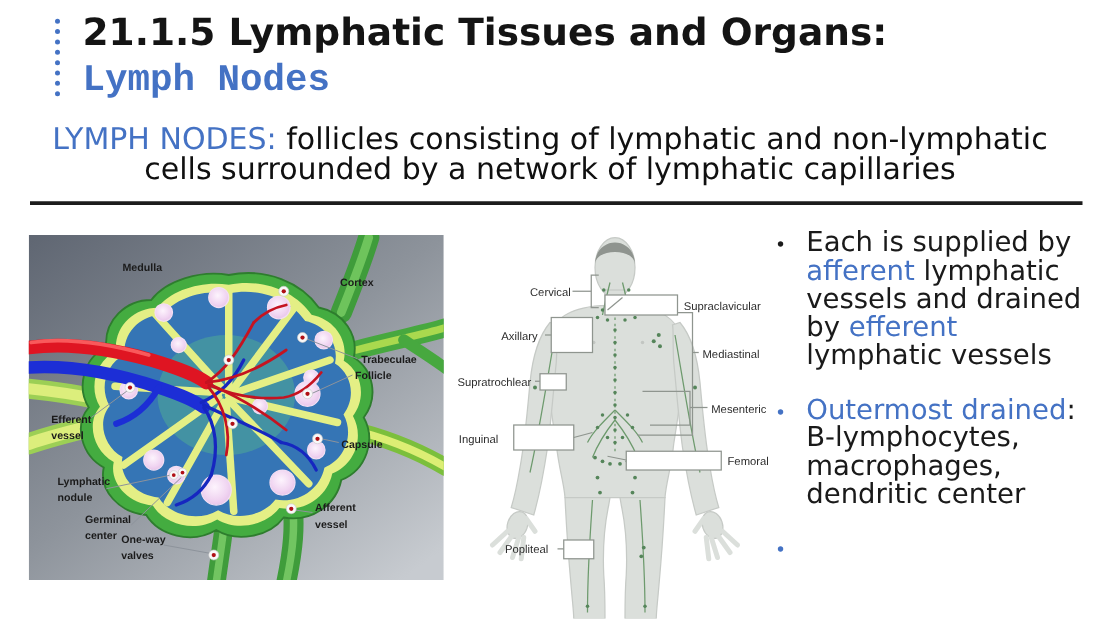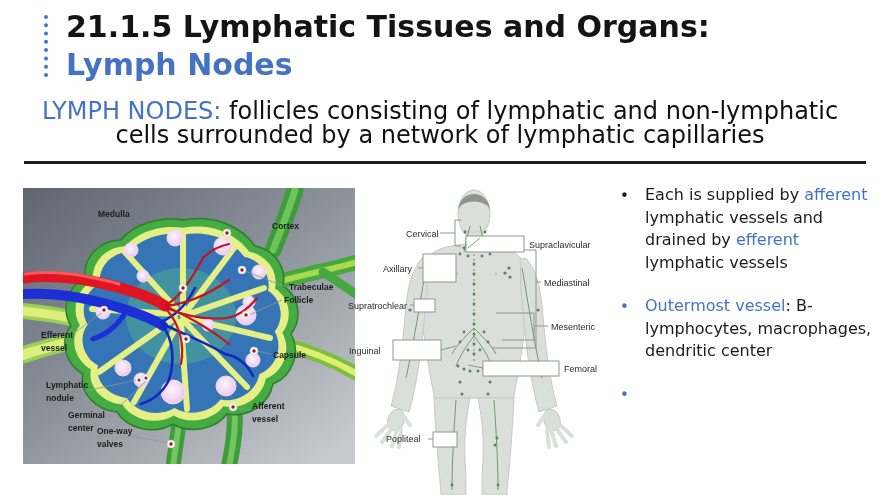--- a/index.html
+++ b/index.html
@@ -19,21 +19,21 @@
   
   .accent-dots{
     position:absolute;left:44px;top:15px;height:62px;width:0;
     border-left:4px dotted var(--blue);
   }
   .title{
     position:absolute;left:66px;top:8px;width:800px;
     font-weight:bold;font-size:30px;line-height:38px;letter-spacing:0px;
   }
   .title .l1{color:var(--ink);}
-  .title .l2{color:var(--blue);}
+  .title .l2{color:var(--blue);font-family:Liberation Mono, monospace;}
 
   .subtitle{
     position:absolute;left:30px;top:99px;width:820px;
     text-align:center;font-size:24px;line-height:24px;color:#101010;
   }
   .subtitle .lead{color:var(--blue);}
 
   .rule{
     position:absolute;left:24px;top:161px;width:842px;height:2.5px;
     background:#1c1c1c;
@@ -44,38 +44,38 @@
     position:absolute;left:23px;top:188px;width:332px;height:276px;
   }
   .node-fig svg{display:block;}
   .nodelabel{
     font-family:"Liberation Sans",sans-serif;
     font-size:8.5px;font-weight:bold;fill:#1b1b1b;
   }
 
   
   .body-fig{
-    position:absolute;left:344px;top:170px;width:262px;height:325px;
+    position:absolute;left:362px;top:170px;width:262px;height:325px;
   }
   .bodylabel{
     font-family:"Liberation Sans",sans-serif;
     font-size:9px;fill:#2b2b2b;
   }
 
   
   .bullets{position:absolute;left:620px;top:184px;width:258px;}
   .bullet-row{display:flex;align-items:flex-start;}
   .bullet-row + .bullet-row.b2{margin-top:21px;}
   .bullet-row + .bullet-row.b3{margin-top:20px;}
   .marker{
     width:25px;flex:0 0 25px;font-size:15px;line-height:22.5px;
     padding-top:1px;
   }
   .btext{
-    margin:0;width:232px;font-size:16px;line-height:22.5px;color:#1a1a1a;
+    margin:0;width:232px;font-size:22px;line-height:22.5px;color:#1a1a1a;
   }
   [data-c="blue"]{color:var(--blue);}
   [data-c="black"]{color:#1a1a1a;}
 </style>
 </head>
 <body>
 
 <div class="slide">
 
   <div class="accent-dots"></div>
@@ -397,21 +397,21 @@
 
   <div class="bullets">
 
     <div class="bullet-row b1">
       <span class="marker" data-c="black">•</span>
       <p class="btext"><span data-c="black">Each is supplied by </span><span data-c="blue">afferent</span><span data-c="black"> lymphatic vessels and drained by </span><span data-c="blue">efferent</span><span data-c="black"> lymphatic vessels</span></p>
     </div>
 
     <div class="bullet-row b2">
       <span class="marker" data-c="blue">•</span>
-      <p class="btext"><span data-c="blue">Outermost vessel</span><span data-c="black">: B-lymphocytes, macrophages, dendritic center</span></p>
+      <p class="btext"><span data-c="blue">Outermost drained</span><span data-c="black">: B-lymphocytes, macrophages, dendritic center</span></p>
     </div>
 
     <div class="bullet-row b3">
       <span class="marker" data-c="blue">•</span>
     </div>
 
   </div>
 </div>
 
 </body></html>

